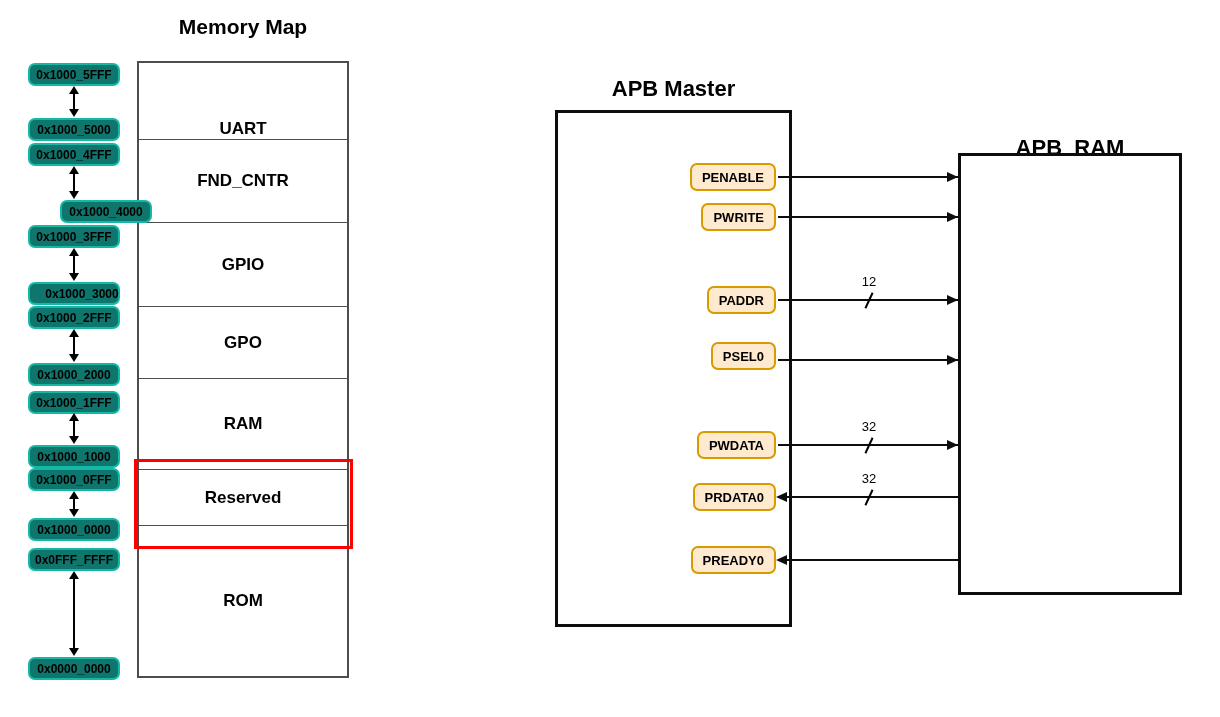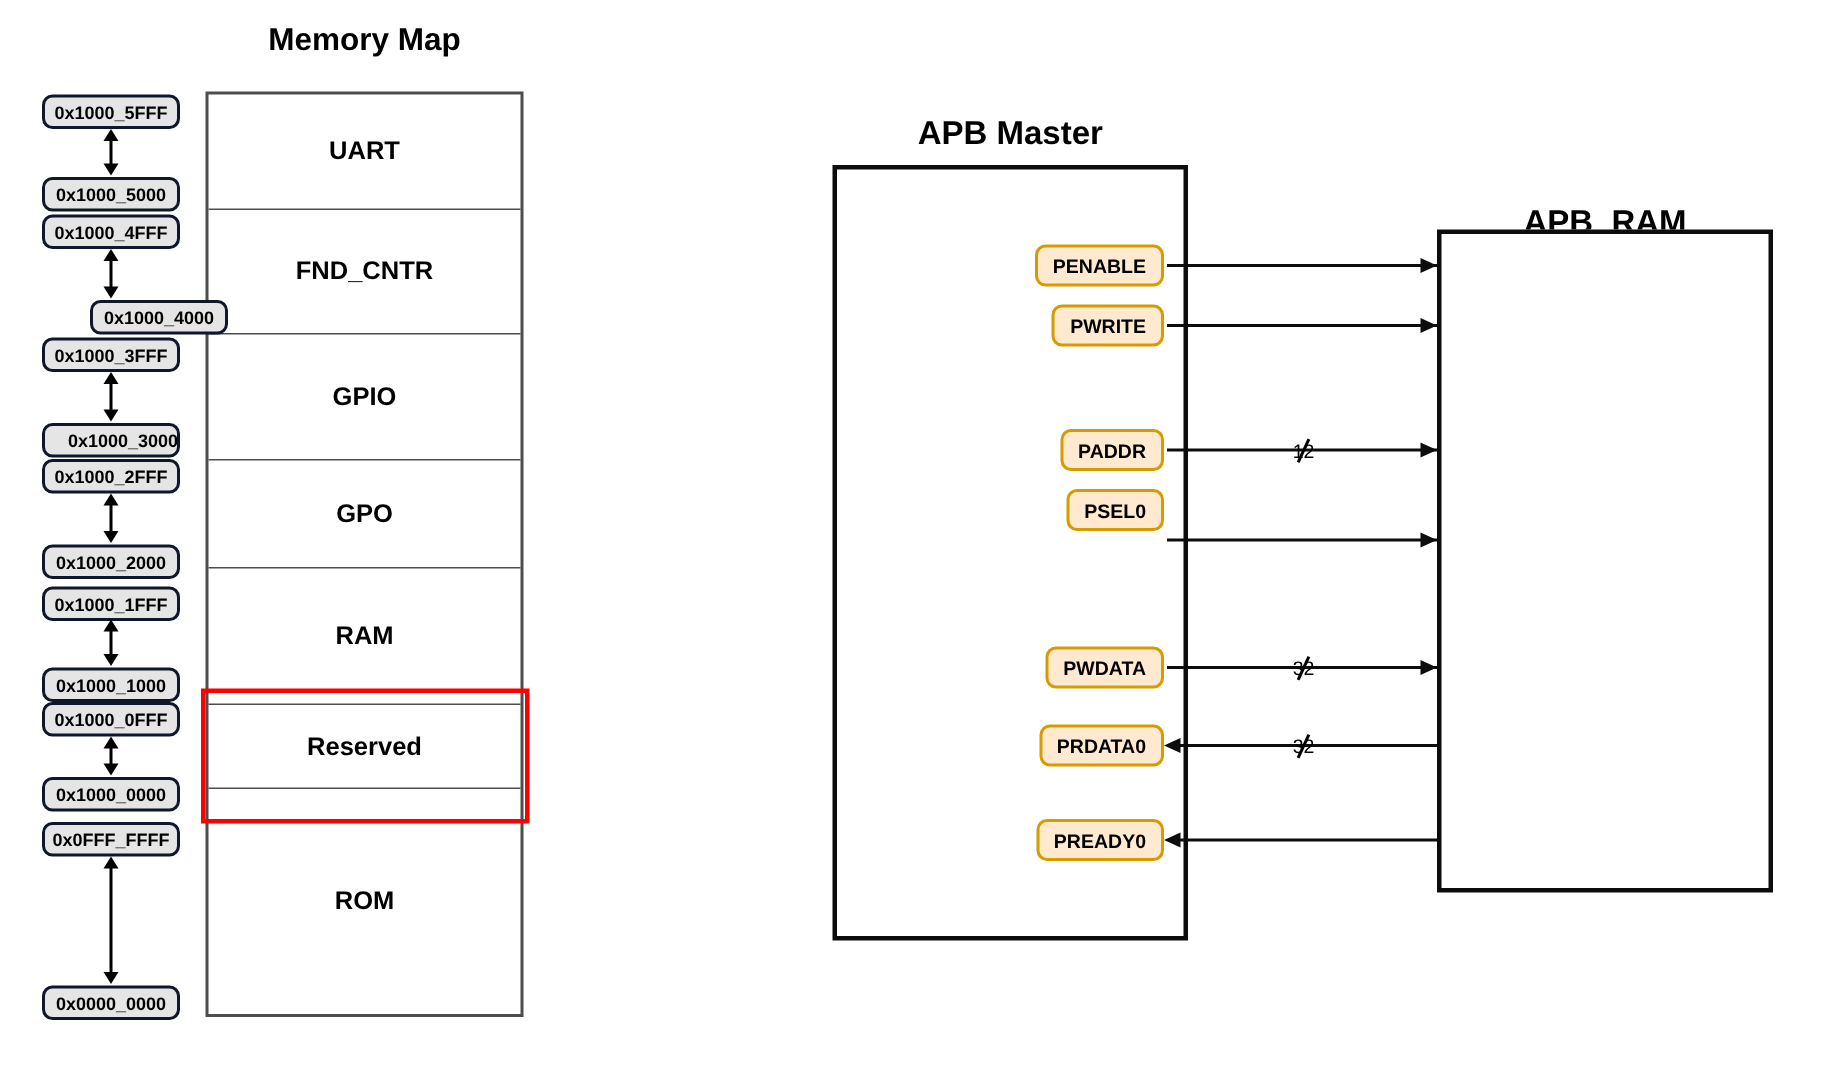--- a/index.html
+++ b/index.html
@@ -15,21 +15,21 @@
   .memrow{box-sizing:border-box;border-bottom:1.5px solid #4d4d4d;
           display:flex;align-items:center;justify-content:center;
           font-weight:bold;font-size:17px;}
   .memrow:last-child{border-bottom:none;flex:1;}
 
   .ram-highlight{position:absolute;left:134px;top:459px;width:219px;height:90px;
           border:3px solid #ff0000;box-sizing:border-box;}
 
   
   .addr{position:absolute;left:28px;width:92px;height:23px;box-sizing:border-box;
-        background:#e5e5e5;border:2px solid #0f172a;border-radius:7px;
+        background:#0f766e;border:2px solid #14b8a6;border-radius:7px;
         display:flex;align-items:center;justify-content:center;
         font-weight:bold;font-size:12px;}
   .sig{position:absolute;right:444px;height:28px;box-sizing:border-box;
         background:#ffe9cf;border:2px solid #d79b00;border-radius:7px;
         display:flex;align-items:center;justify-content:center;padding:0 10px;
         font-weight:bold;font-size:13px;}
 
   
   .varrow{position:absolute;left:67px;width:14px;}
   .varrow .shaft{position:absolute;left:6px;top:5px;bottom:5px;width:2px;background:#000;}
@@ -44,32 +44,32 @@
   .bigbox{position:absolute;border:3px solid #0d0d0d;background:#fff;box-sizing:border-box;}
 
   
   .wire{position:absolute;height:2px;background:#0d0d0d;}
   .ah-r{position:absolute;width:0;height:0;border-top:5px solid transparent;
         border-bottom:5px solid transparent;border-left:11px solid #0d0d0d;}
   .ah-l{position:absolute;width:0;height:0;border-top:5px solid transparent;
         border-bottom:5px solid transparent;border-right:11px solid #0d0d0d;}
 
   
-  .busnum{position:absolute;width:32px;text-align:center;font-size:13px;color:#000;margin-top:19px;}
+  .busnum{position:absolute;width:32px;text-align:center;font-size:13px;color:#000;}
   .busslash{position:absolute;width:2px;height:17px;background:#000;transform:rotate(25deg);}
 </style>
 </head>
 <body>
 
 <div class="canvas">
 
   <div class="title" style="left:137px;top:15px;width:212px;font-size:21px;">Memory Map</div>
 
   <div class="memcol">
-    <div class="memrow" style="height:77px;">
+    <div class="memrow" style="height:77px;align-items:flex-end;">
       <span>UART</span>
       </div>
     <div class="memrow" style="height:83px;">
       <span>FND_CNTR</span>
       </div>
     <div class="memrow" style="height:84px;">
       <span>GPIO</span>
       </div>
     <div class="memrow" style="height:72px;">
       <span>GPO</span>
@@ -126,21 +126,21 @@
 
   <div class="title" style="left:555px;top:76px;width:237px;font-size:22px;">APB Master</div>
   <div class="bigbox" style="left:555px;top:110px;width:237px;height:517px;"></div>
 
   <div class="title" style="left:958px;top:119px;width:224px;font-size:22px;margin-top:16px;">APB_RAM</div>
   <div class="bigbox" style="left:958px;top:153px;width:224px;height:442px;"></div>
 
   <div class="sig" style="top:163px;">PENABLE</div>
   <div class="sig" style="top:203px;">PWRITE</div>
   <div class="sig" style="top:286px;">PADDR</div>
-  <div class="sig" style="top:326px;">PSEL0</div>
+  <div class="sig" style="top:342px;">PSEL0</div>
   <div class="sig" style="top:431px;">PWDATA</div>
   <div class="sig" style="top:483px;">PRDATA0</div>
   <div class="sig" style="top:546px;">PREADY0</div>
 
   <div class="wire" style="left:778px;top:176px;width:180px;"></div>
   <div class="wire" style="left:778px;top:216px;width:180px;"></div>
   <div class="wire" style="left:778px;top:299px;width:180px;"></div>
   <div class="wire" style="left:778px;top:359px;width:180px;"></div>
   <div class="wire" style="left:778px;top:444px;width:180px;"></div>
   <div class="wire" style="left:782px;top:496px;width:176px;"></div>

